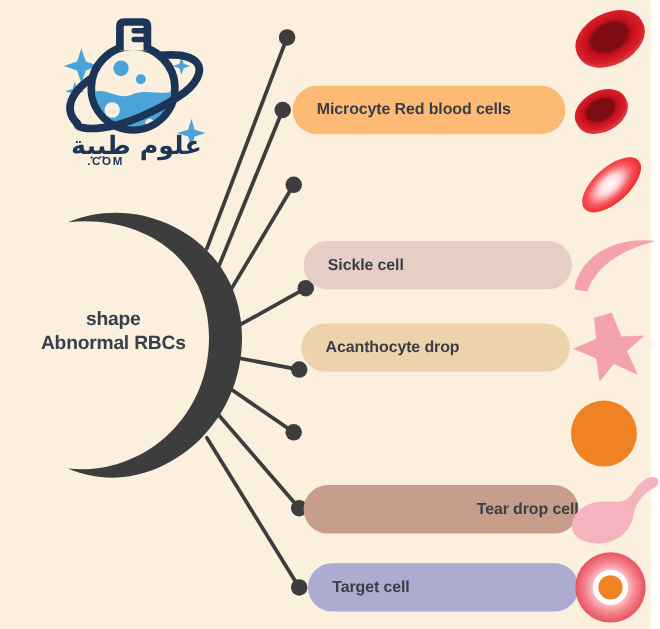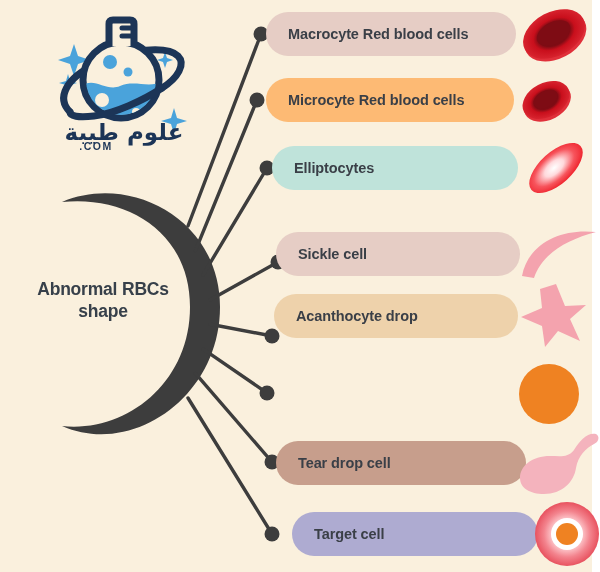--- a/index.html
+++ b/index.html
@@ -136,22 +136,22 @@
       <svg width="220" height="260" viewBox="0 0 220 260">
         <path d="M 22 17
                  C 90 -12 180 34 180 122
                  C 180 212 92 272 22 241
                  C 86 248 150 198 150 122
                  C 150 48 88 10 22 17 Z" fill="#3d3d3d"></path>
       </svg>
     </div>
 
     <div id="center-title">
+      <div>shape</div>
       <div>Abnormal RBCs</div>
-      <div>shape</div>
     </div>
 
     <svg id="connectors" viewBox="0 0 592 572">
         <line x1="188" y1="226" x2="261" y2="34" stroke="#3d3d3d" stroke-width="3.4" stroke-linecap="round"></line>
         <circle cx="261" cy="34" r="7.5" fill="#3d3d3d"></circle>
         <line x1="195.42857142857142" y1="250.57142857142856" x2="257" y2="100" stroke="#3d3d3d" stroke-width="3.4" stroke-linecap="round"></line>
         <circle cx="257" cy="100" r="7.5" fill="#3d3d3d"></circle>
         <line x1="202.85714285714286" y1="275.14285714285717" x2="267" y2="168" stroke="#3d3d3d" stroke-width="3.4" stroke-linecap="round"></line>
         <circle cx="267" cy="168" r="7.5" fill="#3d3d3d"></circle>
         <line x1="210.28571428571428" y1="299.7142857142857" x2="278" y2="262" stroke="#3d3d3d" stroke-width="3.4" stroke-linecap="round"></line>
@@ -161,23 +161,20 @@
         <line x1="202.85714285714286" y1="348.85714285714283" x2="267" y2="393" stroke="#3d3d3d" stroke-width="3.4" stroke-linecap="round"></line>
         <circle cx="267" cy="393" r="7.5" fill="#3d3d3d"></circle>
         <line x1="195.42857142857142" y1="373.42857142857144" x2="272" y2="462" stroke="#3d3d3d" stroke-width="3.4" stroke-linecap="round"></line>
         <circle cx="272" cy="462" r="7.5" fill="#3d3d3d"></circle>
         <line x1="188" y1="398" x2="272" y2="534" stroke="#3d3d3d" stroke-width="3.4" stroke-linecap="round"></line>
         <circle cx="272" cy="534" r="7.5" fill="#3d3d3d"></circle>
       </svg>
 
     <div id="rows">
         <div class="row" style="left: 0px; top: 12px; width: 592px;">
-          <div class="pill" style="left: 266px; width: 250px; background: rgb(230, 205, 197);">
-            <span class="pill-label">Macrocyte Red blood cells</span>
-          </div>
           <div class="cell-art" style="left: 518px;">
             <svg width="72" height="62" viewBox="0 0 72 62">
         <defs>
                 <radialGradient id="mg1" cx="50%" cy="50%" r="60%">
           <stop offset="42%" stop-color="#7e0c14"></stop>
           <stop offset="56%" stop-color="#c90f1c"></stop>
           <stop offset="100%" stop-color="#e0303a"></stop>
                 </radialGradient>
               </defs>
         <g transform="rotate(-28 36 31)">
@@ -203,40 +200,37 @@
               </defs>
         <g transform="rotate(-28 28 24)">
           <ellipse cx="28" cy="27" rx="25" ry="17" fill="#e0303a"></ellipse>
           <ellipse cx="28" cy="24" rx="25" ry="17" fill="url(#mg2)"></ellipse>
           <ellipse cx="28" cy="23" rx="13" ry="8" fill="#7e0c14"></ellipse>
         </g>
             </svg>
           </div>
         </div>
         <div class="row" style="left: 0px; top: 146px; width: 592px;">
-          <div class="pill" style="left: 272px; width: 246px; background: rgb(191, 227, 218);">
-            <span class="pill-label">Elliptocytes</span>
-          </div>
           <div class="cell-art" style="left: 518px;">
             <svg width="76" height="66" viewBox="0 0 76 66">
         <defs>
                 <radialGradient id="eg1" cx="48%" cy="46%" r="52%">
           <stop offset="0%" stop-color="#ffffff"></stop>
           <stop offset="34%" stop-color="#ffd9dc"></stop>
           <stop offset="72%" stop-color="#f7545c"></stop>
           <stop offset="100%" stop-color="#f02b34"></stop>
                 </radialGradient>
               </defs>
         <g transform="rotate(-42 38 33)">
           <ellipse cx="38" cy="33" rx="33" ry="16" fill="url(#eg1)"></ellipse>
         </g>
             </svg>
           </div>
         </div>
-        <div class="row" style="left: 0px; top: 232px; width: 592px;">
+        <div class="row" style="left: 0px; top: 219px; width: 592px;">
           <div class="pill" style="left: 276px; width: 244px; background: rgb(230, 205, 197);">
             <span class="pill-label">Sickle cell</span>
           </div>
           <div class="cell-art" style="left: 518px;">
             <svg width="82" height="56" viewBox="0 0 82 56">
         <path d="M4 50 C10 18 42 2 78 6 C48 14 24 28 16 52 Z" fill="#f4a3ae"></path>
       </svg>
           </div>
         </div>
         <div class="row" style="left: 0px; top: 294px; width: 592px;">
@@ -250,32 +244,32 @@
           </div>
         </div>
         <div class="row" style="left: 0px; top: 372px; width: 592px;">
           <div class="cell-art" style="left: 518px;">
             <svg width="62" height="62" viewBox="0 0 62 62">
         <circle cx="31" cy="31" r="30" fill="#ef8222"></circle>
             </svg>
           </div>
         </div>
         <div class="row" style="left: 0px; top: 441px; width: 592px;">
-          <div class="pill" style="left: 276px; width: 250px; background: rgb(199, 158, 140);">
+          <div class="pill" style="left: 276px; width: 250px; background: rgb(199, 158, 140); justify-content: flex-end;">
             <span class="pill-label">Tear drop cell</span>
           </div>
           <div class="cell-art" style="left: 518px;">
             <svg width="82" height="66" viewBox="0 0 82 66">
         <path d="M78 4 C70 2 62 10 56 20 C50 28 42 26 32 26 C14 26 2 36 2 48
                  C2 58 12 64 26 64 C44 64 56 52 58 38 C60 26 68 18 76 14
                  C81 12 82 6 78 4 Z" fill="#f4b3bd"></path>
             </svg>
           </div>
         </div>
-        <div class="row" style="left: 16px; top: 512px; width: 500px;">
+        <div class="row" style="left: 4px; top: 512px; width: 500px;">
           <div class="pill" style="left: 276px; width: 246px; background: rgb(174, 171, 209);">
             <span class="pill-label">Target cell</span>
           </div>
           <div class="cell-art" style="left: 518px;">
             <svg width="66" height="66" viewBox="0 0 66 66">
         <defs>
                 <radialGradient id="tg1" cx="50%" cy="50%" r="50%">
           <stop offset="0%" stop-color="#ffe9ea"></stop>
           <stop offset="42%" stop-color="#ffd3d6"></stop>
           <stop offset="72%" stop-color="#f3848e"></stop>

